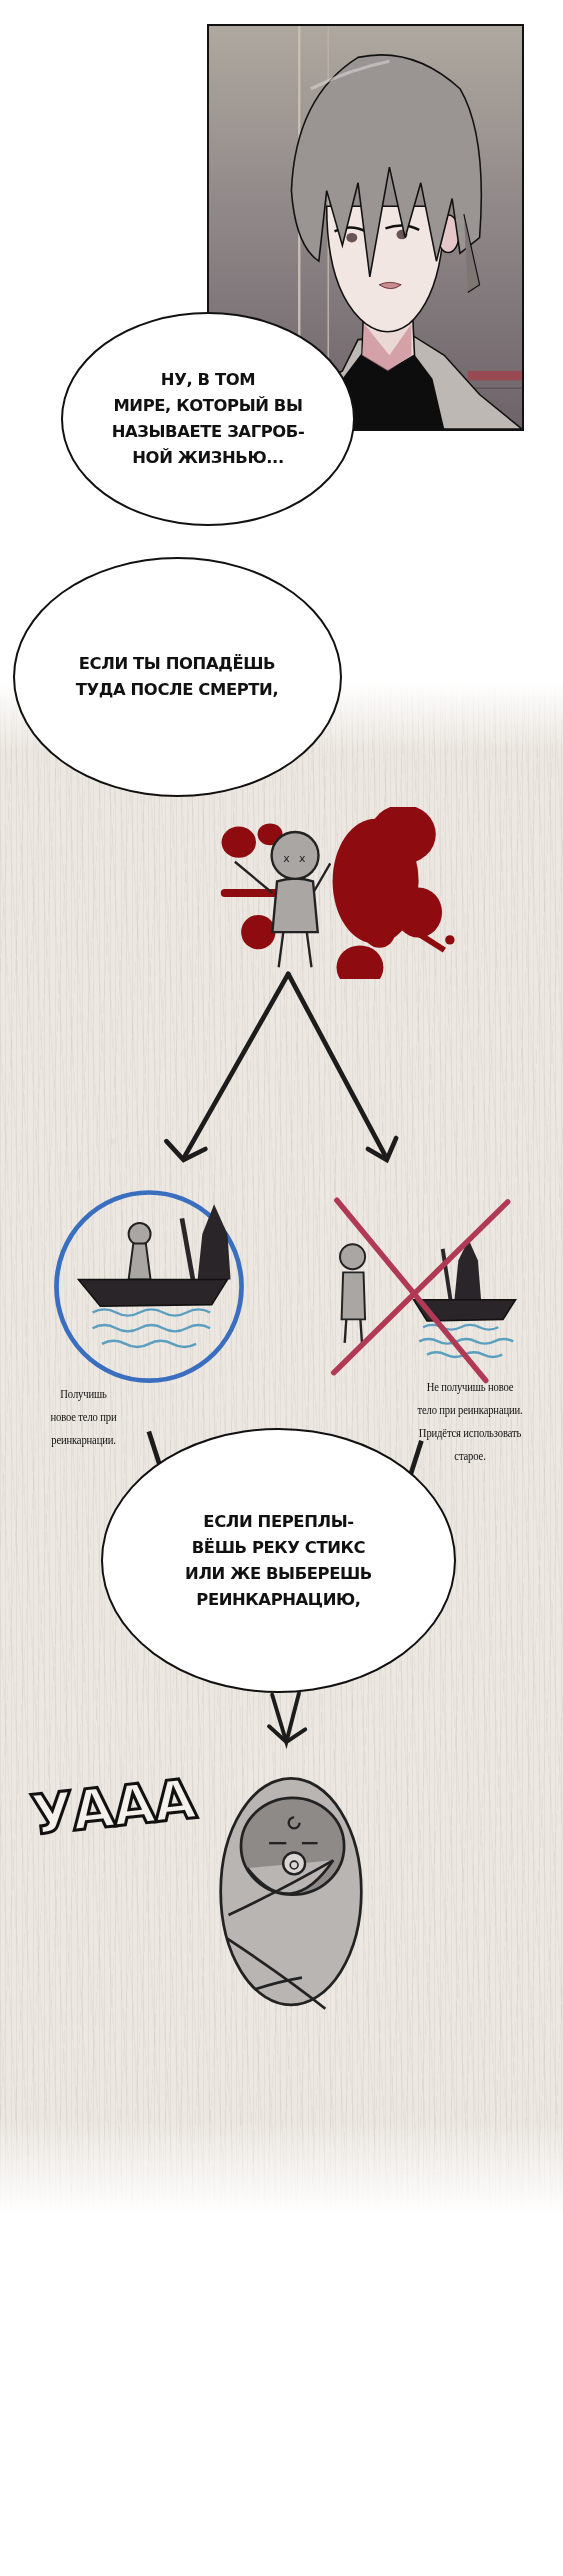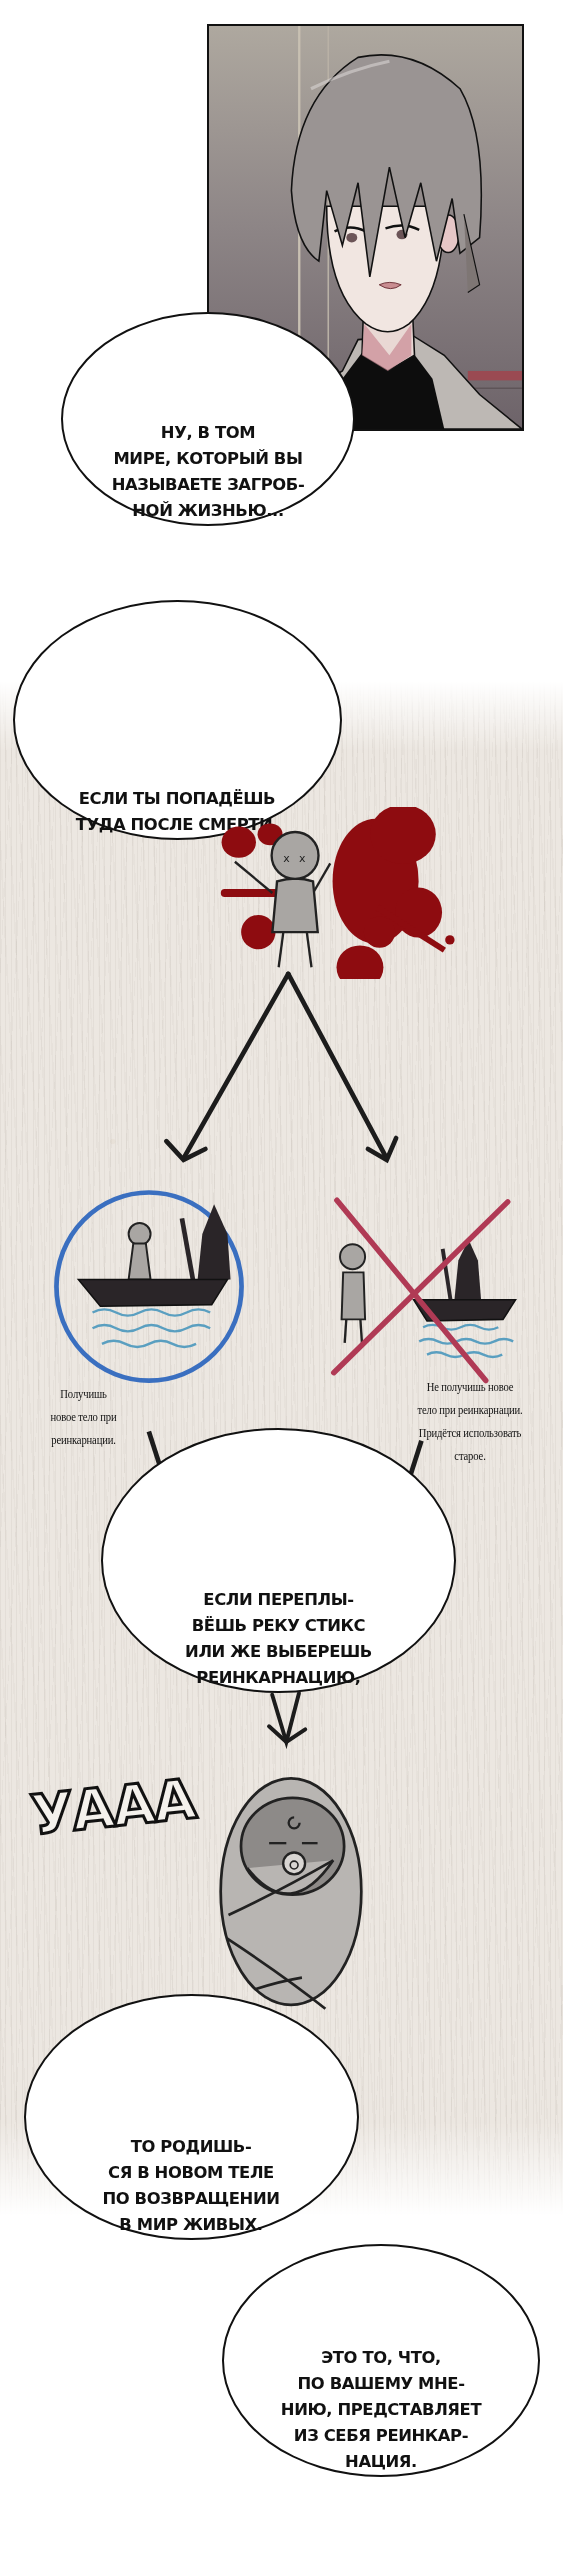--- a/index.html
+++ b/index.html
@@ -33,21 +33,21 @@
     background: linear-gradient(to bottom, #a9a39b 0%, #8a8280 45%, #6b6266 100%);
   }
   .panel svg { display: block; }
   .bubble {
     position: absolute;
     background: #fff;
     border: 2px solid #111;
     border-radius: 50%;
     box-sizing: border-box;
     display: flex;
-    align-items: flex-end;
+    align-items: center;
     justify-content: center;
     text-align: center;
   }
   .bubble-text {
     font-family: "DejaVu Sans", "Liberation Sans", sans-serif;
     font-weight: bold;
     font-size: 16.4px;
     line-height: 26px;
     letter-spacing: -0.4px;
     color: #111;
@@ -126,21 +126,21 @@
     </svg>
   </div>
 
   <div class="bubble" style="left:61px; top:312px; width:294px; height:214px;">
     <div class="bubble-text">НУ, В ТОМ
 МИРЕ, КОТОРЫЙ ВЫ
 НАЗЫВАЕТЕ ЗАГРОБ-
 НОЙ ЖИЗНЬЮ...</div>
   </div>
 
-  <div class="bubble" style="left:12.5px; top:600px; width:329px; height:240px;">
+  <div class="bubble" style="left:12.5px; top:557px; width:329px; height:240px;">
     <div class="bubble-text">ЕСЛИ ТЫ ПОПАДЁШЬ
 ТУДА ПОСЛЕ СМЕРТИ,</div>
   </div>
 
   <svg class="abs" style="left:211px; top:807px;" width="251" height="172" viewBox="0 0 320 220">
     <g fill="#8e0c10">
       <ellipse cx="210" cy="95" rx="55" ry="80"></ellipse>
       <ellipse cx="245" cy="35" rx="42" ry="38"></ellipse>
       <ellipse cx="35" cy="45" rx="22" ry="20"></ellipse>
       <ellipse cx="75" cy="35" rx="16" ry="14"></ellipse>
@@ -242,29 +242,16 @@
     <path d="M16 180 Q80 150 150 110" fill="none" stroke="#222" stroke-width="3.5"></path>
     <path d="M14 210 Q90 260 140 300" fill="none" stroke="#222" stroke-width="3.5"></path>
     <path d="M50 275 Q80 265 110 260" fill="none" stroke="#222" stroke-width="3.5"></path>
     <path d="M100 55 a7 7 0 1 0 7 7" fill="none" stroke="#222" stroke-width="3"></path>
     <line x1="68" y1="88" x2="90" y2="88" stroke="#222" stroke-width="3"></line>
     <line x1="110" y1="88" x2="130" y2="88" stroke="#222" stroke-width="3"></line>
     <circle cx="100" cy="114" r="14" fill="#d8d5d2" stroke="#222" stroke-width="3"></circle>
     <circle cx="100" cy="116" r="5" fill="none" stroke="#222" stroke-width="2"></circle>
   </svg>
 
-  <div class="bubble" style="left:23.5px; top:1994px; width:335px; height:246px;">
-    <div class="bubble-text">ТО РОДИШЬ-
-СЯ В НОВОМ ТЕЛЕ
-ПО ВОЗВРАЩЕНИИ
-В МИР ЖИВЫХ.</div>
-  </div>
-
-  <div class="bubble" style="left:222px; top:2244px; width:318px; height:233px;">
-    <div class="bubble-text">ЭТО ТО, ЧТО,
-ПО ВАШЕМУ МНЕ-
-НИЮ, ПРЕДСТАВЛЯЕТ
-ИЗ СЕБЯ РЕИНКАР-
-НАЦИЯ.</div>
-  </div>
+
 
 </div>
 
 
 </body></html>

